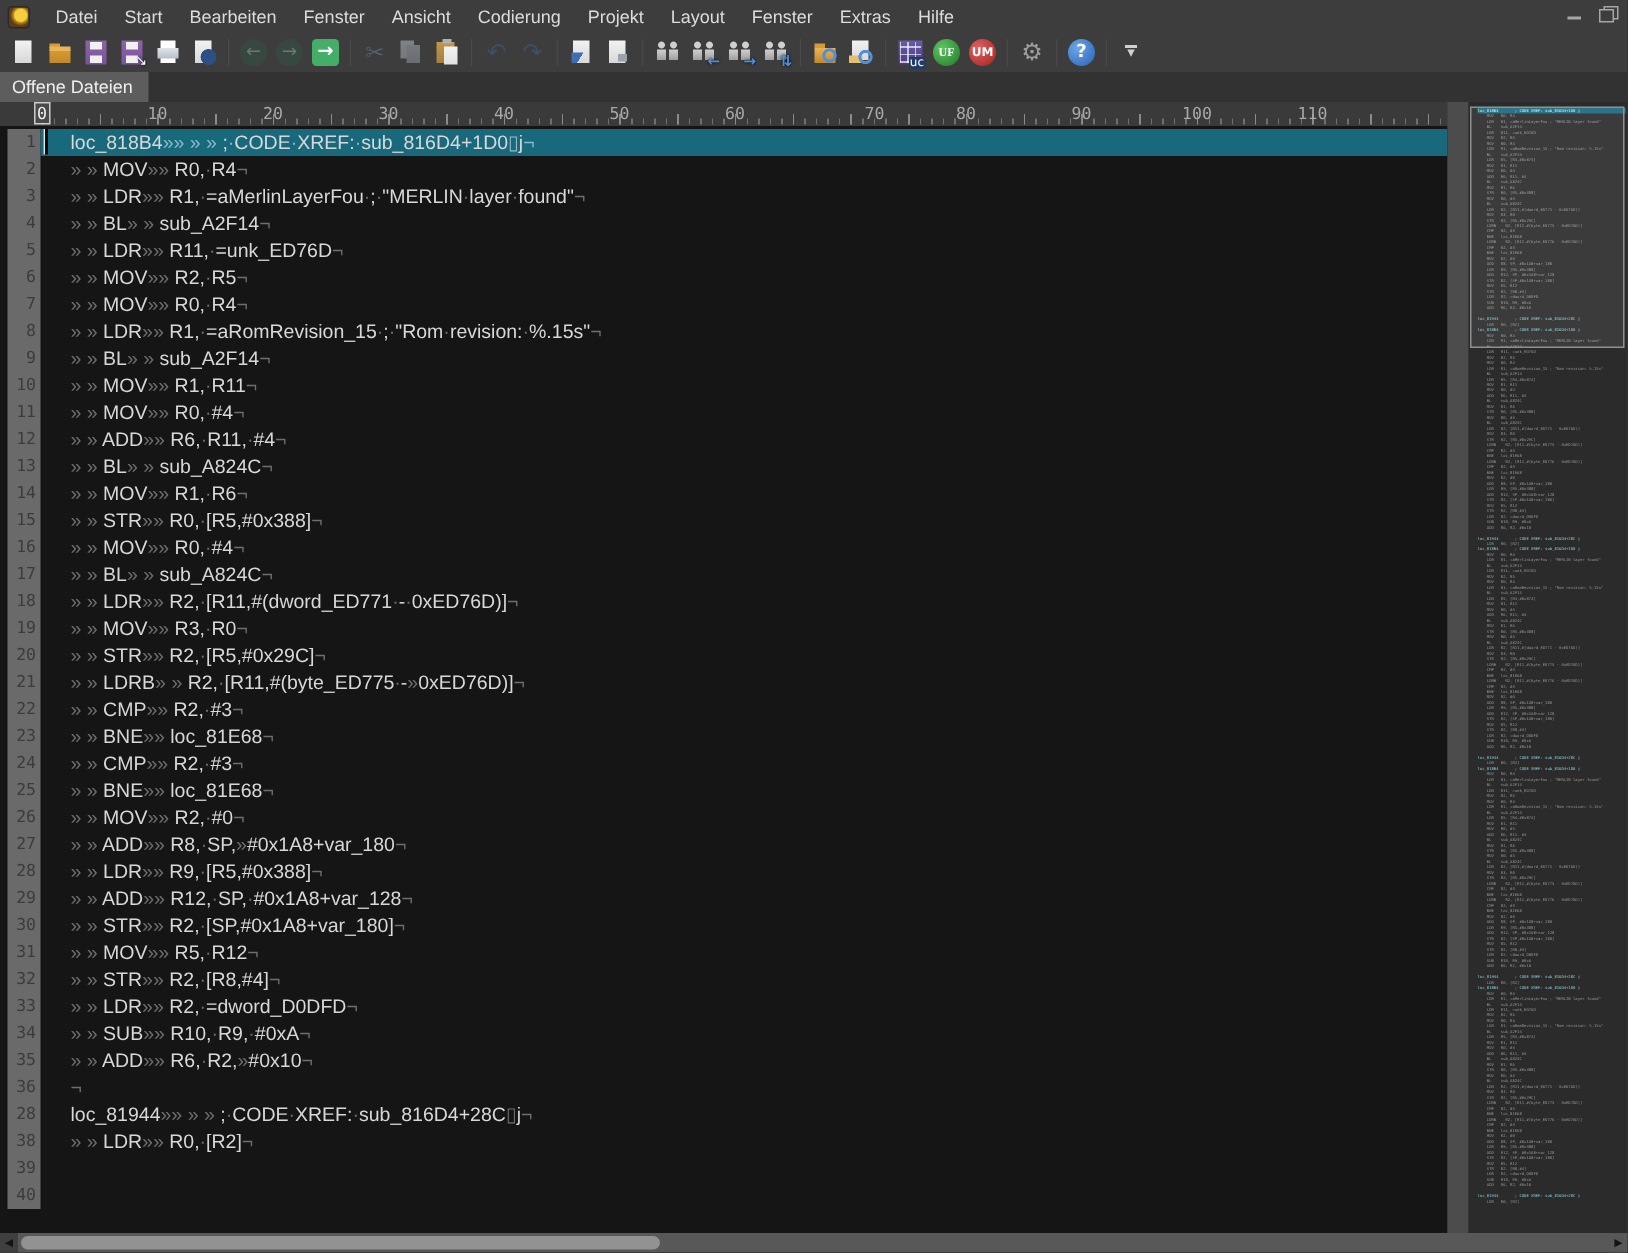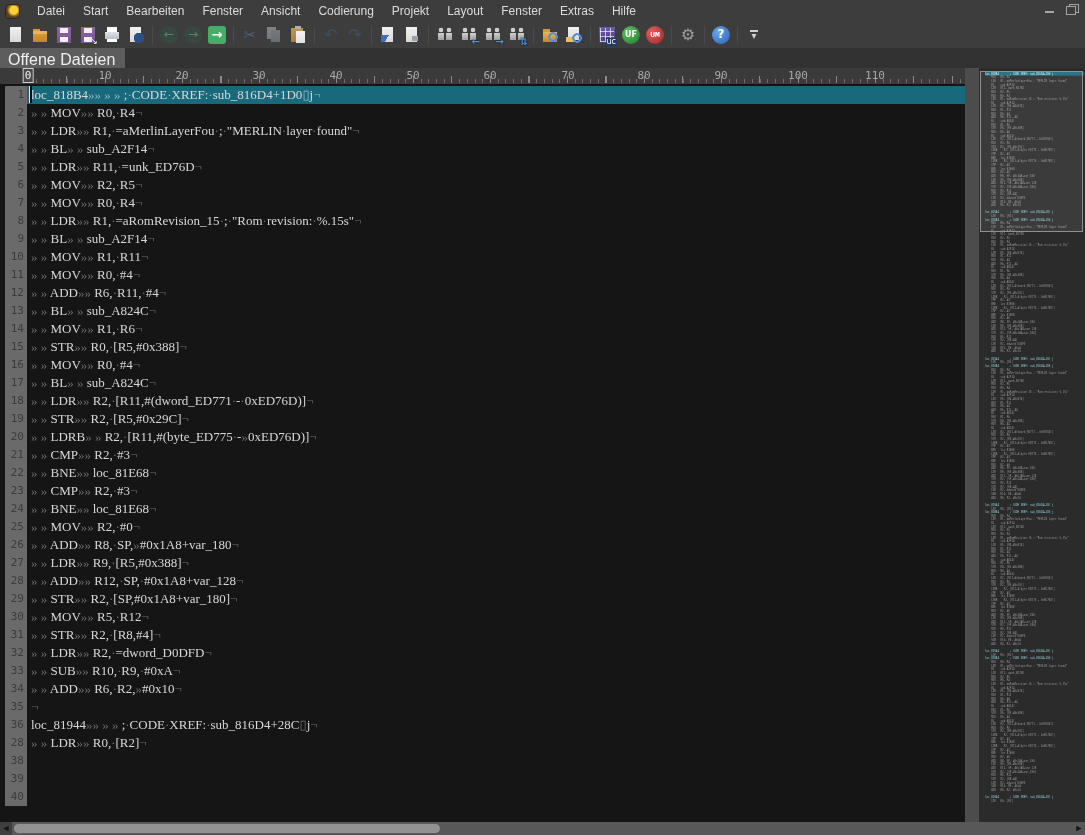--- a/index.html
+++ b/index.html
@@ -85,53 +85,53 @@
       linear-gradient(#e5c06a,#e5c06a) 1px 11px/9px 5px no-repeat,
       linear-gradient(#f2f2f2,#d8d8d8) 3px 1px/11px 13px no-repeat; }
   .ic-charmap { background:
       repeating-linear-gradient(90deg, rgba(255,255,255,.65) 0 1px, transparent 1px 5px) 2px 2px/14px 14px no-repeat,
       repeating-linear-gradient(0deg, rgba(255,255,255,.65) 0 1px, transparent 1px 5px) 2px 2px/14px 14px no-repeat,
       linear-gradient(#6b5aa8,#4a3d86) 1px 1px/16px 16px no-repeat; }
   .ic-charmap::after { content:"uc"; position:absolute; right:-1px; bottom:-2px; font-size:8px;
       color:#fff; background:#233a66; padding:0 1px; line-height:8px; }
   .badge { border-radius:50%; color:#fff; font-size:8px; font-weight:bold;
            line-height:17px; text-align:center; letter-spacing:0; }
-  .ic-badge-uf { background:radial-gradient(circle at 6px 6px,#5fc463,#1f7a2a); }
-  .ic-badge-um { background:radial-gradient(circle at 6px 6px,#e06060,#a32222);font-family:Liberation Mono, monospace; }
+  .ic-badge-uf { background:radial-gradient(circle at 6px 6px,#5fc463,#1f7a2a);font-family:Liberation Serif, serif; }
+  .ic-badge-um { background:radial-gradient(circle at 6px 6px,#e06060,#a32222); }
   .ic-settings { color:#9d9d9d; font-size:16px; line-height:18px; text-align:center; }
   .ic-help { border-radius:50%; background:radial-gradient(circle at 6px 6px,#6aa6e8,#2a62b5);
              color:#fff; font-weight:bold; font-size:12px; line-height:17px; text-align:center; }
   .ic-overflow { color:#d0d0d0; font-size:10px; line-height:20px; text-align:center; }
   .ic-overflow::before { content:""; position:absolute; left:5px; top:4px; width:8px; height:2px; background:#d0d0d0; }
 
   
   .tabrow { position:absolute; left:0; top:48px; width:1085px; height:20px; background:#323232; }
   .panel-tab { display:inline-block; height:20px; background:#5d5d5d; color:#f0f0f0;
-               font-size:16px; padding:3px 10px 0 8px; }
+               font-size:12px; padding:3px 10px 0 8px; }
 
   
   .ruler { position:absolute; left:0; top:68px; width:979px; height:16px; background:#3a3a3a; }
   .ruler .ticks { position:absolute; left:28px; right:6px; bottom:1px; height:10px;
       background:
         repeating-linear-gradient(90deg, #8a8a8a 0 1px, transparent 1px 38.5px) left bottom/100% 7px no-repeat,
         repeating-linear-gradient(90deg, #6f6f6f 0 1px, transparent 1px 7.7px) left bottom/100% 4px no-repeat; }
   .ruler .num { position:absolute; top:1px; transform:translateX(-50%); color:#a8a8a8;
                 font-size:11px; font-family:"DejaVu Sans Mono", monospace; }
   .ruler .num.cur { color:#f0f0f0; outline:1px solid #cfcfcf; background:#4a4a4a; padding:0 1px; }
 
   
   .editor { position:absolute; left:0; top:84px; width:965px; height:738px;
             background:#151515; overflow:hidden; }
   .gutter { position:absolute; left:5px; top:2px; width:22px; }
   .gut-row { height:18px; line-height:18px; text-align:right; padding-right:3px;
              color:#3c3c3c; background:#6a6a6a; font-size:11px;
              font-family:"DejaVu Sans Mono", monospace; }
   .codearea { position:absolute; left:27px; top:2px; right:0; }
   .row { height:18px; line-height:18px; white-space:pre; color:#d8d8d8;
-         font-family:Liberation Serif, serif; font-size:13px; padding-left:4px; }
+         font-family:Liberation Sans, sans-serif; font-size:13px; padding-left:20px; }
   .row .ws { color:#6e6e6e; }
   .row.sel { background:#19697d; }
   .row.sel .ws { color:#8cbcc6; }
   .caret { position:absolute; left:29px; top:86px; width:3px; height:17px; background:#0a0a0a;
            border-left:1px solid #e8e8e8; }
 
   
   .vstrip { position:absolute; left:965px; top:68px; width:14px; height:754px; background:#4c4c4c; }
   .minimap { position:absolute; left:979px; top:68px; width:106px; height:754px;
              background:#2b2b2b; overflow:hidden; }
@@ -287,21 +287,21 @@
 
   <div class="ruler" id="ruler">
     <div class="ticks"></div>
   <span class="num cur" style="left: 28px;">0</span>
       <span class="num" style="left: 105px;">10</span>
       <span class="num" style="left: 182px;">20</span>
       <span class="num" style="left: 259px;">30</span>
       <span class="num" style="left: 336px;">40</span>
       <span class="num" style="left: 413px;">50</span>
       <span class="num" style="left: 490px; text-align: center;">60</span>
-      <span class="num" style="left: 568px;">70</span>
+      <span class="num" style="left: 583px;">70</span>
       <span class="num" style="left: 644px;">80</span>
       <span class="num" style="left: 721px;">90</span>
       <span class="num" style="left: 798px;">100</span>
       <span class="num" style="left: 875px;">110</span>
     </div>
 
   <div class="editor">
     <div class="gutter" id="gutter">
         <div class="gut-row">1</div>
         <div class="gut-row">2</div>
@@ -356,20 +356,21 @@
         <div class="row"><span class="ws">»</span> <span class="ws">»</span> BL<span class="ws">»</span> <span class="ws">»</span> sub_A2F14<span class="ws">¬</span></div>
         <div class="row"><span class="ws">»</span> <span class="ws">»</span> MOV<span class="ws">»»</span> R1,<span class="ws">·</span>R11<span class="ws">¬</span></div>
         <div class="row"><span class="ws">»</span> <span class="ws">»</span> MOV<span class="ws">»»</span> R0,<span class="ws">·</span>#4<span class="ws">¬</span></div>
         <div class="row"><span class="ws">»</span> <span class="ws">»</span> ADD<span class="ws">»»</span> R6,<span class="ws">·</span>R11,<span class="ws">·</span>#4<span class="ws">¬</span></div>
         <div class="row"><span class="ws">»</span> <span class="ws">»</span> BL<span class="ws">»</span> <span class="ws">»</span> sub_A824C<span class="ws">¬</span></div>
         <div class="row"><span class="ws">»</span> <span class="ws">»</span> MOV<span class="ws">»»</span> R1,<span class="ws">·</span>R6<span class="ws">¬</span></div>
         <div class="row"><span class="ws">»</span> <span class="ws">»</span> STR<span class="ws">»»</span> R0,<span class="ws">·</span>[R5,#0x388]<span class="ws">¬</span></div>
         <div class="row"><span class="ws">»</span> <span class="ws">»</span> MOV<span class="ws">»»</span> R0,<span class="ws">·</span>#4<span class="ws">¬</span></div>
         <div class="row"><span class="ws">»</span> <span class="ws">»</span> BL<span class="ws">»</span> <span class="ws">»</span> sub_A824C<span class="ws">¬</span></div>
         <div class="row"><span class="ws">»</span> <span class="ws">»</span> LDR<span class="ws">»»</span> R2,<span class="ws">·</span>[R11,#(dword_ED771<span class="ws">·</span>-<span class="ws">·</span>0xED76D)]<span class="ws">¬</span></div>
+        <div class="row"><span class="ws">»</span> <span class="ws">»</span> MOV<span class="ws">»»</span> R3,<span class="ws">·</span>R0<span class="ws">¬</span></div>
         <div class="row"><span class="ws">»</span> <span class="ws">»</span> STR<span class="ws">»»</span> R2,<span class="ws">·</span>[R5,#0x29C]<span class="ws">¬</span></div>
         <div class="row"><span class="ws">»</span> <span class="ws">»</span> LDRB<span class="ws">»</span> <span class="ws">»</span> R2,<span class="ws">·</span>[R11,#(byte_ED775<span class="ws">·</span>-<span class="ws">»</span>0xED76D)]<span class="ws">¬</span></div>
         <div class="row"><span class="ws">»</span> <span class="ws">»</span> CMP<span class="ws">»»</span> R2,<span class="ws">·</span>#3<span class="ws">¬</span></div>
         <div class="row"><span class="ws">»</span> <span class="ws">»</span> BNE<span class="ws">»»</span> loc_81E68<span class="ws">¬</span></div>
         <div class="row"><span class="ws">»</span> <span class="ws">»</span> CMP<span class="ws">»»</span> R2,<span class="ws">·</span>#3<span class="ws">¬</span></div>
         <div class="row"><span class="ws">»</span> <span class="ws">»</span> BNE<span class="ws">»»</span> loc_81E68<span class="ws">¬</span></div>
         <div class="row"><span class="ws">»</span> <span class="ws">»</span> MOV<span class="ws">»»</span> R2,<span class="ws">·</span>#0<span class="ws">¬</span></div>
         <div class="row"><span class="ws">»</span> <span class="ws">»</span> ADD<span class="ws">»»</span> R8,<span class="ws">·</span>SP,<span class="ws">»</span>#0x1A8+var_180<span class="ws">¬</span></div>
         <div class="row"><span class="ws">»</span> <span class="ws">»</span> LDR<span class="ws">»»</span> R9,<span class="ws">·</span>[R5,#0x388]<span class="ws">¬</span></div>
         <div class="row"><span class="ws">»</span> <span class="ws">»</span> ADD<span class="ws">»»</span> R12,<span class="ws">·</span>SP,<span class="ws">·</span>#0x1A8+var_128<span class="ws">¬</span></div>

